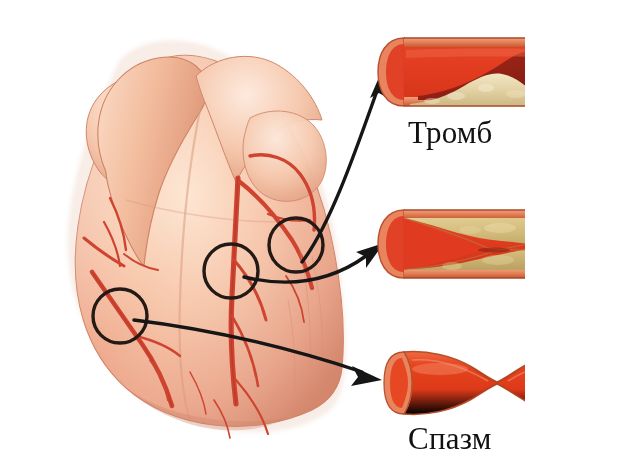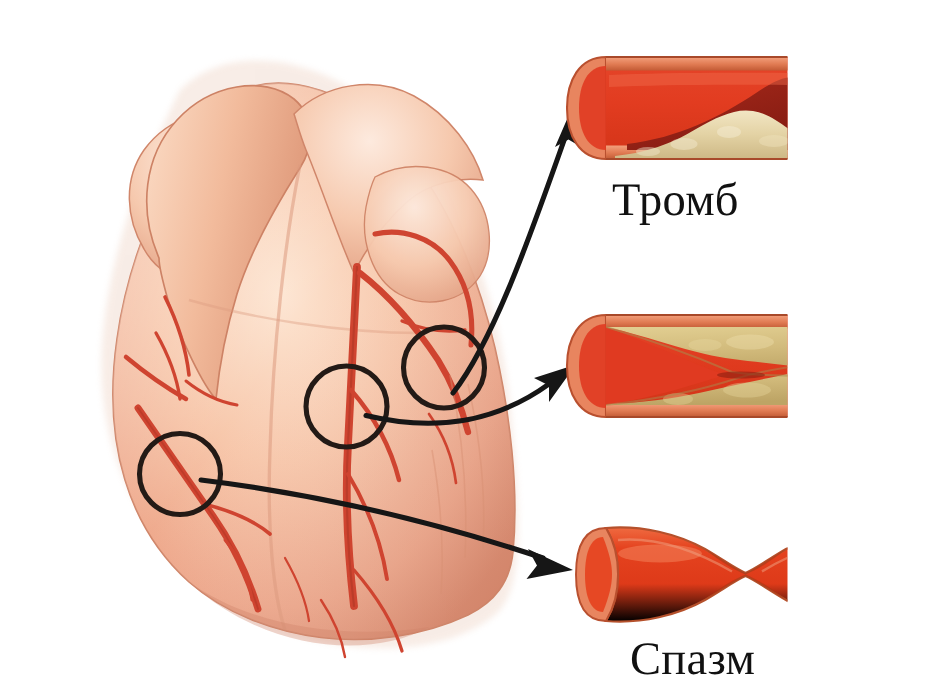--- a/index.html
+++ b/index.html
@@ -25,21 +25,21 @@
   .vessel-label {
     position: absolute;
     color: #111111;
     font-family: "Liberation Serif", serif;
     font-weight: 400;
     white-space: nowrap;
     letter-spacing: 0.2px;
   }
   #label-thrombus { left: 408px; top: 115px; font-size: 31px; }
   #label-athero   { left: 408px; top: 288px; font-size: 31px; }
-  #label-spasm    { left: 420px; top: 421px; font-size: 31px; }
+  #label-spasm    { left: 408px; top: 421px; font-size: 31px; }
 </style>
 </head>
 <body>
 
 <div id="canvas">
 
   <svg class="layer" viewBox="0 0 625 465" xmlns="http://www.w3.org/2000/svg">
     <defs>
       <radialGradient id="heartBody" cx="42%" cy="38%" r="72%">
         <stop offset="0%" stop-color="#fde4d0"></stop>

